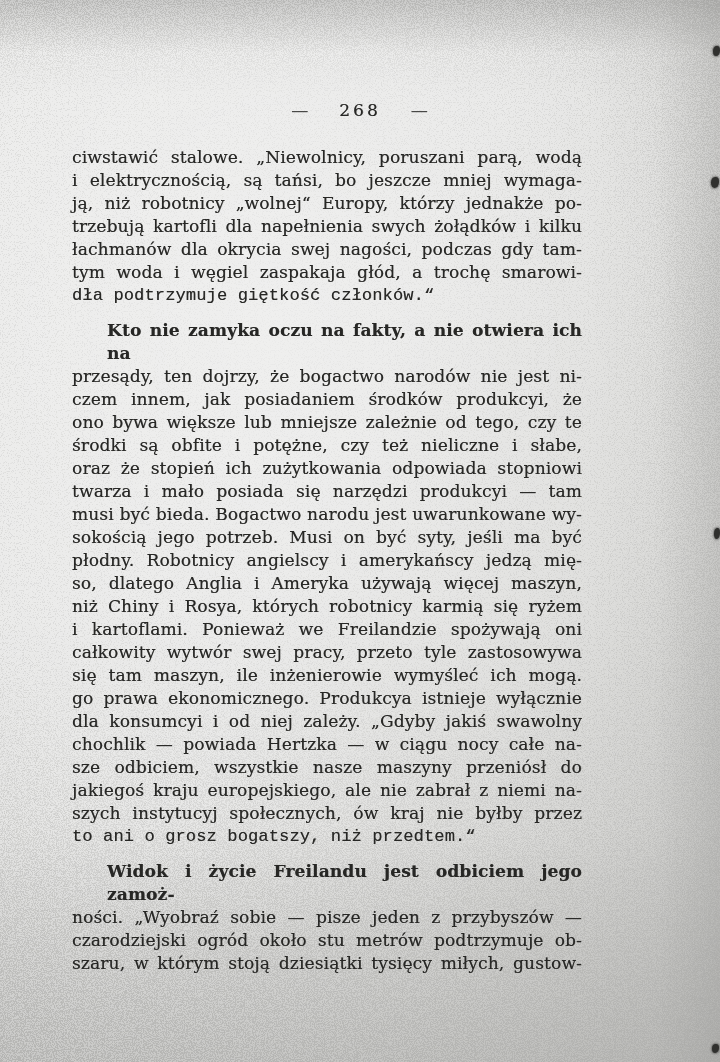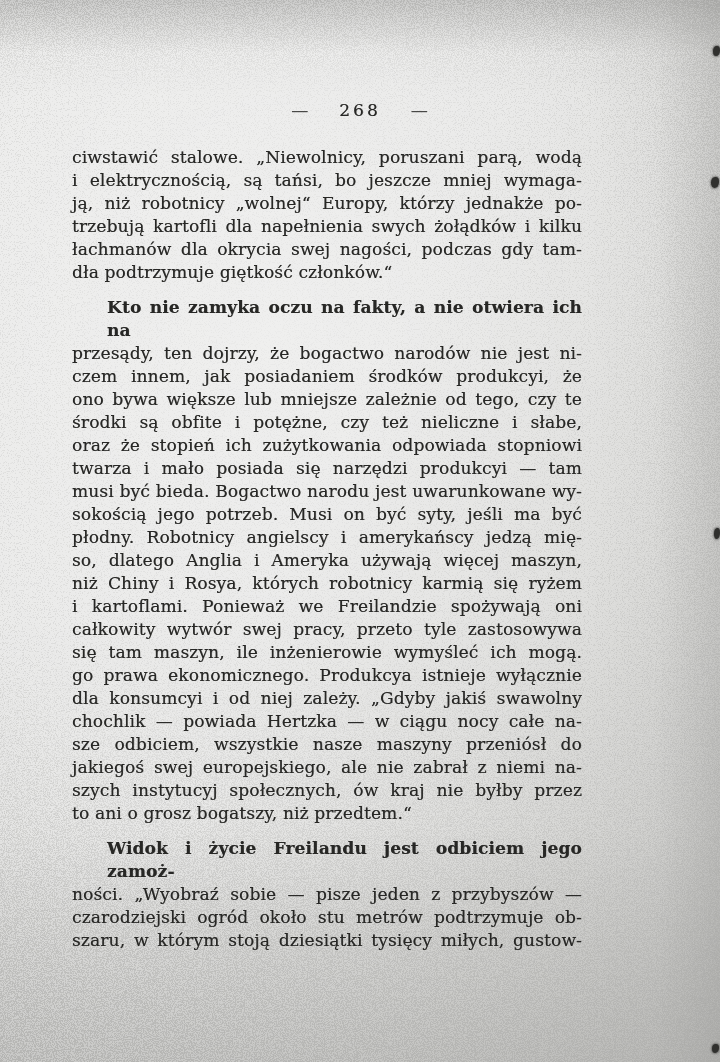--- a/index.html
+++ b/index.html
@@ -68,21 +68,21 @@
     line-height: 23px;
     letter-spacing: 0.15px;
   }
   .paragraph { margin: 0; }
   .paragraph + .paragraph { margin-top: 12px; }
   .line {
     text-align: justify;
     text-align-last: justify;
     white-space: normal;
   }
-  .line.last { text-align-last: left; }
+  .line.last { text-align-last: left; font-family: Liberation Mono, monospace; }
   .line.first-indent { padding-left: 35px; font-weight: bold; }
 </style>
 </head>
 <body>
 
 <div class="page">
 
   <svg class="noise-svg" width="720" height="1062" viewBox="0 0 720 1062" xmlns="http://www.w3.org/2000/svg">
     <defs>
       <filter id="grainSparse" x="0%" y="0%" width="100%" height="100%">
@@ -151,20 +151,21 @@
       <span class="num">268</span>
       <span class="dash">—</span>
     </div>
     <div class="page-body">
         <div class="paragraph">
           <div class="line">ciwstawić stalowe. „Niewolnicy, poruszani parą, wodą</div>
           <div class="line">i elektrycznością, są tańsi, bo jeszcze mniej wymaga-</div>
           <div class="line">ją, niż robotnicy „wolnej“ Europy, którzy jednakże po-</div>
           <div class="line">trzebują kartofli dla napełnienia swych żołądków i kilku</div>
           <div class="line">łachmanów dla okrycia swej nagości, podczas gdy tam-</div>
+          <div class="line">tym woda i węgiel zaspakaja głód, a trochę smarowi-</div>
           <div class="line last">dła podtrzymuje giętkość członków.“</div>
         </div>
         <div class="paragraph">
           <div class="line first-indent">Kto nie zamyka oczu na fakty, a nie otwiera ich na</div>
           <div class="line">przesądy, ten dojrzy, że bogactwo narodów nie jest ni-</div>
           <div class="line">czem innem, jak posiadaniem środków produkcyi, że</div>
           <div class="line">ono bywa większe lub mniejsze zależnie od tego, czy te</div>
           <div class="line">środki są obfite i potężne, czy też nieliczne i słabe,</div>
           <div class="line">oraz że stopień ich zużytkowania odpowiada stopniowi</div>
           <div class="line">twarza i mało posiada się narzędzi produkcyi — tam</div>
@@ -173,21 +174,21 @@
           <div class="line">płodny. Robotnicy angielscy i amerykańscy jedzą mię-</div>
           <div class="line">so, dlatego Anglia i Ameryka używają więcej maszyn,</div>
           <div class="line">niż Chiny i Rosya, których robotnicy karmią się ryżem</div>
           <div class="line">i kartoflami. Ponieważ we Freilandzie spożywają oni</div>
           <div class="line">całkowity wytwór swej pracy, przeto tyle zastosowywa</div>
           <div class="line">się tam maszyn, ile inżenierowie wymyśleć ich mogą.</div>
           <div class="line">go prawa ekonomicznego. Produkcya istnieje wyłącznie</div>
           <div class="line">dla konsumcyi i od niej zależy. „Gdyby jakiś swawolny</div>
           <div class="line">chochlik — powiada Hertzka — w ciągu nocy całe na-</div>
           <div class="line">sze odbiciem, wszystkie nasze maszyny przeniósł do</div>
-          <div class="line">jakiegoś swej europejskiego, ale nie zabrał z niemi na-</div>
+          <div class="line">jakiegoś kraju europejskiego, ale nie zabrał z niemi na-</div>
           <div class="line">szych instytucyj społecznych, ów kraj nie byłby przez</div>
           <div class="line last">to ani o grosz bogatszy, niż przedtem.“</div>
         </div>
         <div class="paragraph">
           <div class="line first-indent">Widok i życie Freilandu jest odbiciem jego zamoż-</div>
           <div class="line">ności. „Wyobraź sobie — pisze jeden z przybyszów —</div>
           <div class="line">czarodziejski ogród około stu metrów podtrzymuje ob-</div>
           <div class="line">szaru, w którym stoją dziesiątki tysięcy miłych, gustow-</div>
         </div>
       </div>

